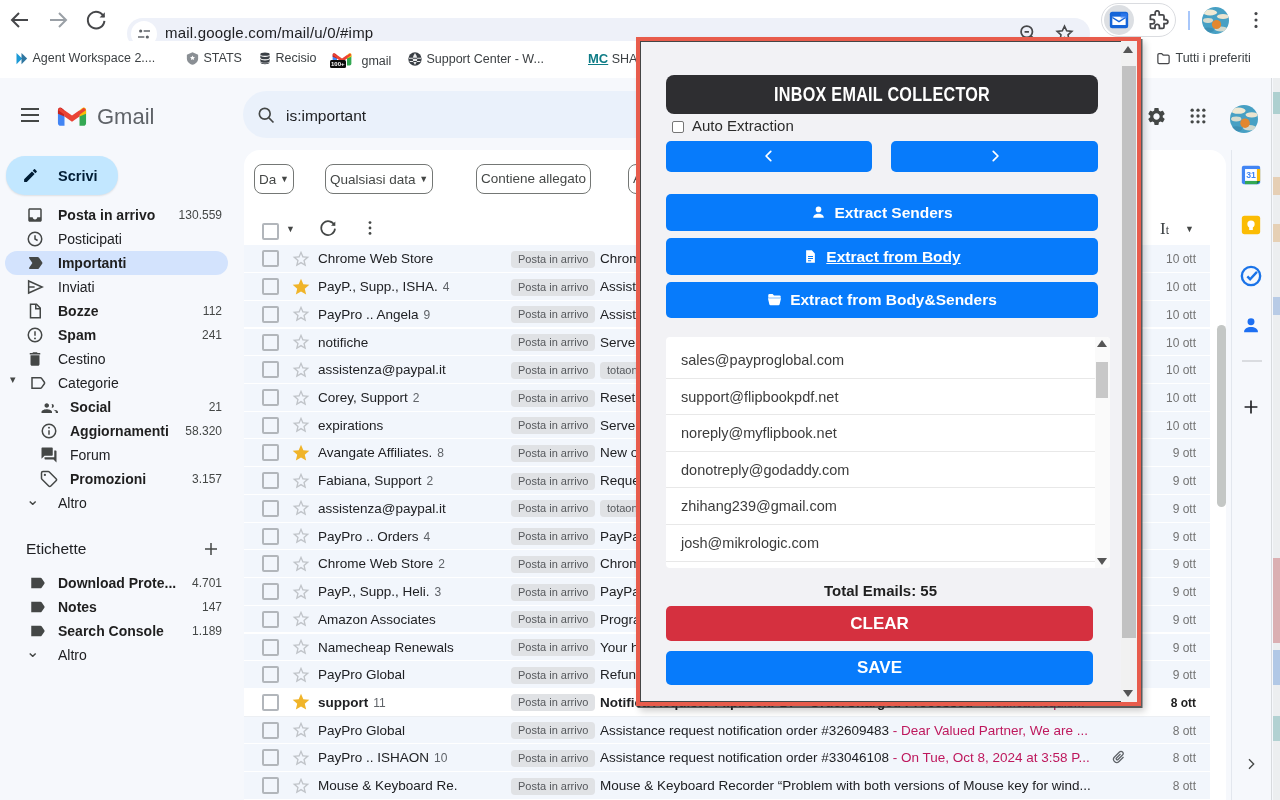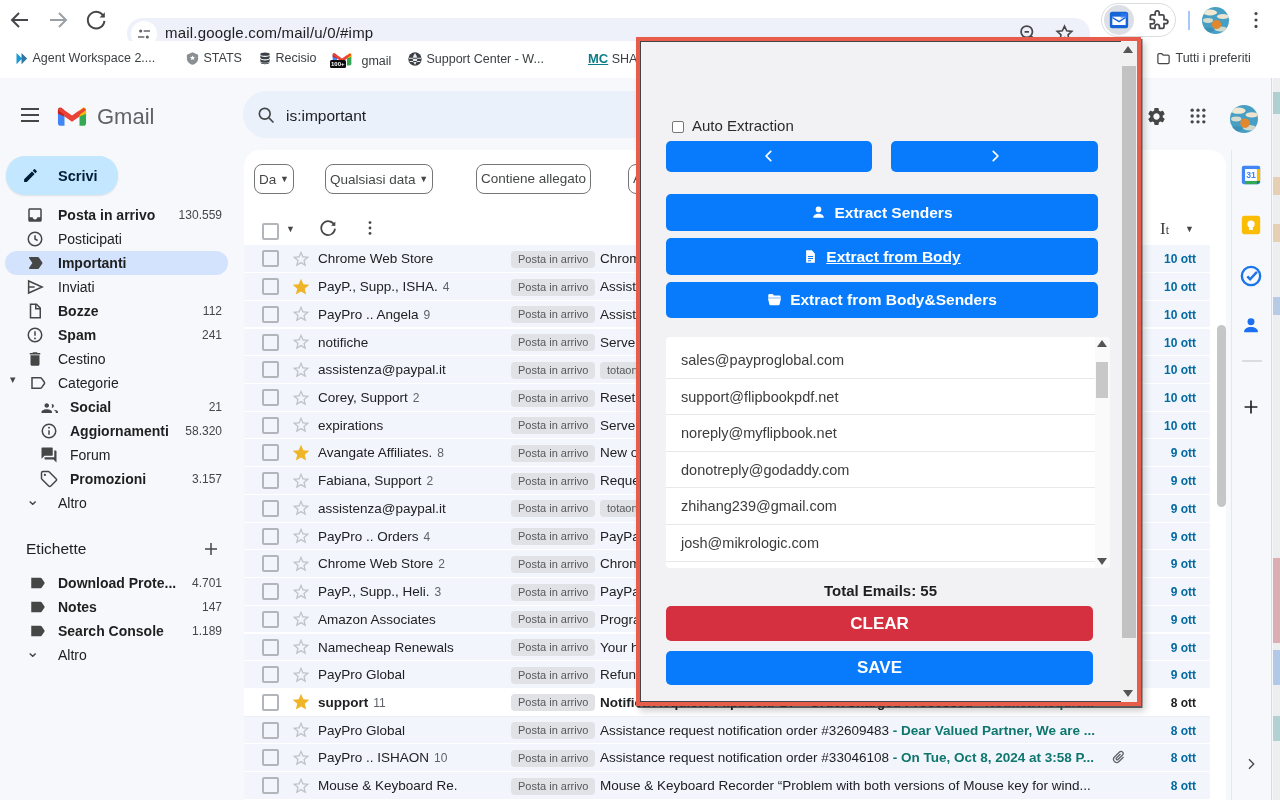--- a/index.html
+++ b/index.html
@@ -41,22 +41,22 @@
 .cb { position:absolute; left:18px; top:5px; width:17px; height:17px; border:2px solid #b2b6bb; border-radius:2px; }
 .st { position:absolute; left:47px; top:3.5px; width:20px; height:20px; }
 .snd { position:absolute; left:74px; top:6px; width:182px; font-size:13.5px; color:#202124; white-space:nowrap; overflow:hidden; }
 .unread .snd { font-weight:bold; }
 .rcnt { font-size:12px; color:#5f6368; font-weight:normal; margin-left:5px; }
 .chip { position:absolute; left:267px; top:5.5px; height:17px; background:#e0e2e5; border-radius:4px; font-size:11px; color:#55585c; line-height:17px; padding:0 7px; }
 .chip2 { position:absolute; left:356px; top:5.5px; height:17px; background:#e0e2e5; border-radius:4px; font-size:11px; color:#55585c; line-height:17px; padding:0 7px; white-space:nowrap; max-width:60px; overflow:hidden; }
 .subj { position:absolute; left:356px; top:6px; width:540px; font-size:13.5px; color:#202124; white-space:nowrap; overflow:hidden; }
 .row:nth-child(5) .subj, .row:nth-child(10) .subj { left:430px; }
 .unread .subj { font-weight:bold; }
-.sgray { color:#0f766e; font-weight:bold; }
-.date { position:absolute; right:14px; top:7px; font-size:12px; color:#0369a1; text-align:right;font-weight:bold; }
+.sgray { color:#be185d; font-weight:normal; }
+.date { position:absolute; right:14px; top:7px; font-size:12px; color:#737373; text-align:right; }
 .unread .date { color:#1f1f1f; font-weight:bold; }
 .clip { position:absolute; right:83px; top:5px; width:17px; height:17px; transform:rotate(45deg); }
 
 .rsic { position:absolute; left:1240px; width:22px; height:22px; }
 
 #popup { position:absolute; left:636px; top:37px; width:505px; height:669px; background:#f2f2f5; border:4px solid #e85c4c; outline:1px solid #454545; outline-offset:-5px; box-shadow:1.5px 2px 0 rgba(50,50,50,.75), 4px 5px 7px rgba(0,0,0,.2); z-index:50; }
 #popup .inner { position:absolute; left:0; top:0; width:497px; height:661px; }
 #phead { position:absolute; left:26px; top:34px; width:432px; height:39px; background:#2e2e31; border-radius:8px; color:#fff; font-weight:bold; font-size:19.5px; text-align:center; line-height:39px; letter-spacing:.3px; }
 #pchk { position:absolute; left:32px; top:80px; width:12px; height:12px; background:#fff; border:1px solid #767676; border-radius:2px; }
 #pchkl { position:absolute; left:52px; top:76px; font-size:15px; color:#2b2b2b; }
@@ -664,20 +664,21 @@
   <div style="position:absolute;left:1273px;top:99px;width:7px;height:18px;background:rgba(220,159,83,.38)"></div>
   <div style="position:absolute;left:1273px;top:146px;width:7px;height:18px;background:rgba(220,160,83,.38)"></div>
   <div style="position:absolute;left:1273px;top:219px;width:7px;height:18px;background:rgba(107,151,216,.4)"></div>
   <div style="position:absolute;left:1273px;top:480px;width:7px;height:85px;background:rgba(196,87,92,.42)"></div>
   <div style="position:absolute;left:1273px;top:572px;width:7px;height:35px;background:rgba(90,143,214,.4)"></div>
   <div style="position:absolute;left:1273px;top:638px;width:7px;height:25px;background:rgba(83,163,160,.38)"></div>
 </div>
 
 <div id="popup">
     <div class="inner">
+  <div id="phead"><span style="display:inline-block;transform:scaleX(.83)">INBOX EMAIL COLLECTOR</span></div>
   <div id="pchk"></div>
       <div id="pchkl">Auto Extraction</div>
   <div class="pbtn" id="pleft"><svg width="14" height="14" viewBox="0 0 24 24" style="vertical-align:-2px">
           <path fill="none" stroke="#fff" stroke-width="3" stroke-linecap="round" stroke-linejoin="round" d="M15 4l-8 8 8 8"></path>
         </svg></div>
   <div class="pbtn" id="pright"><svg width="14" height="14" viewBox="0 0 24 24" style="vertical-align:-2px">
           <path fill="none" stroke="#fff" stroke-width="3" stroke-linecap="round" stroke-linejoin="round" d="M9 4l8 8-8 8"></path>
         </svg></div>
   <div class="pbtn" id="pb1"><svg class="bico" viewBox="0 0 24 24">
           <circle cx="12" cy="7" r="4.5" fill="#fff"></circle>

